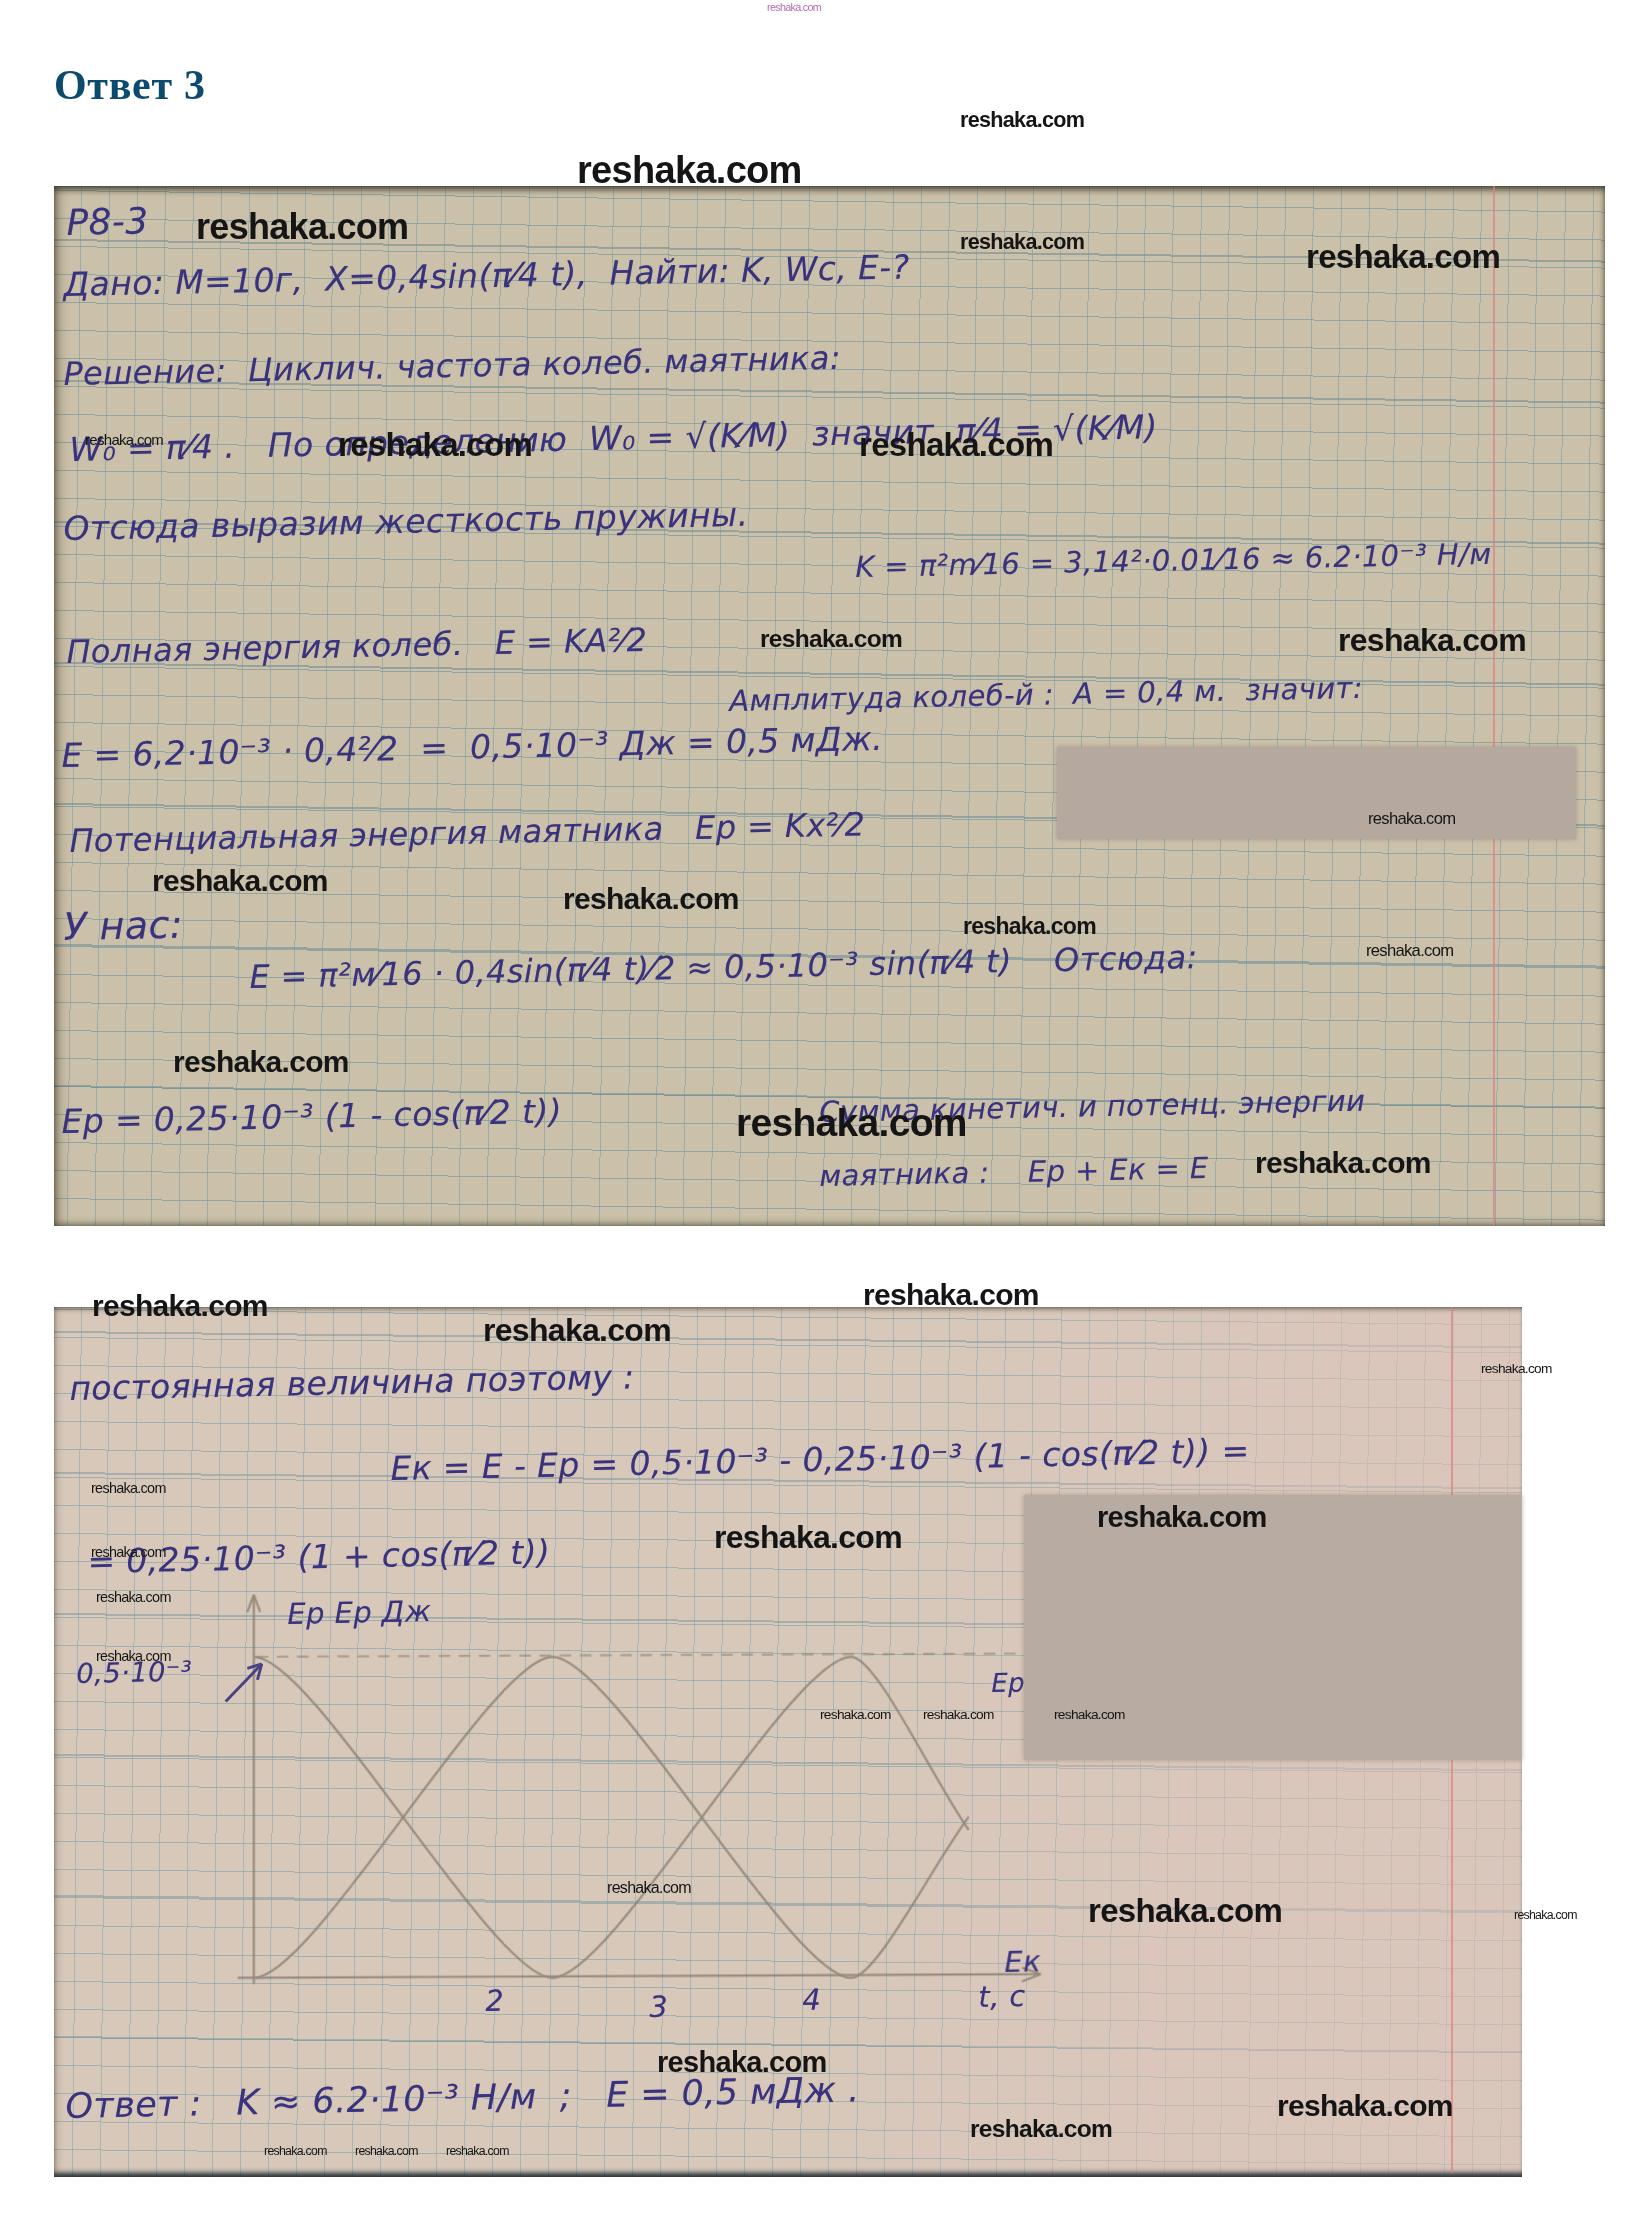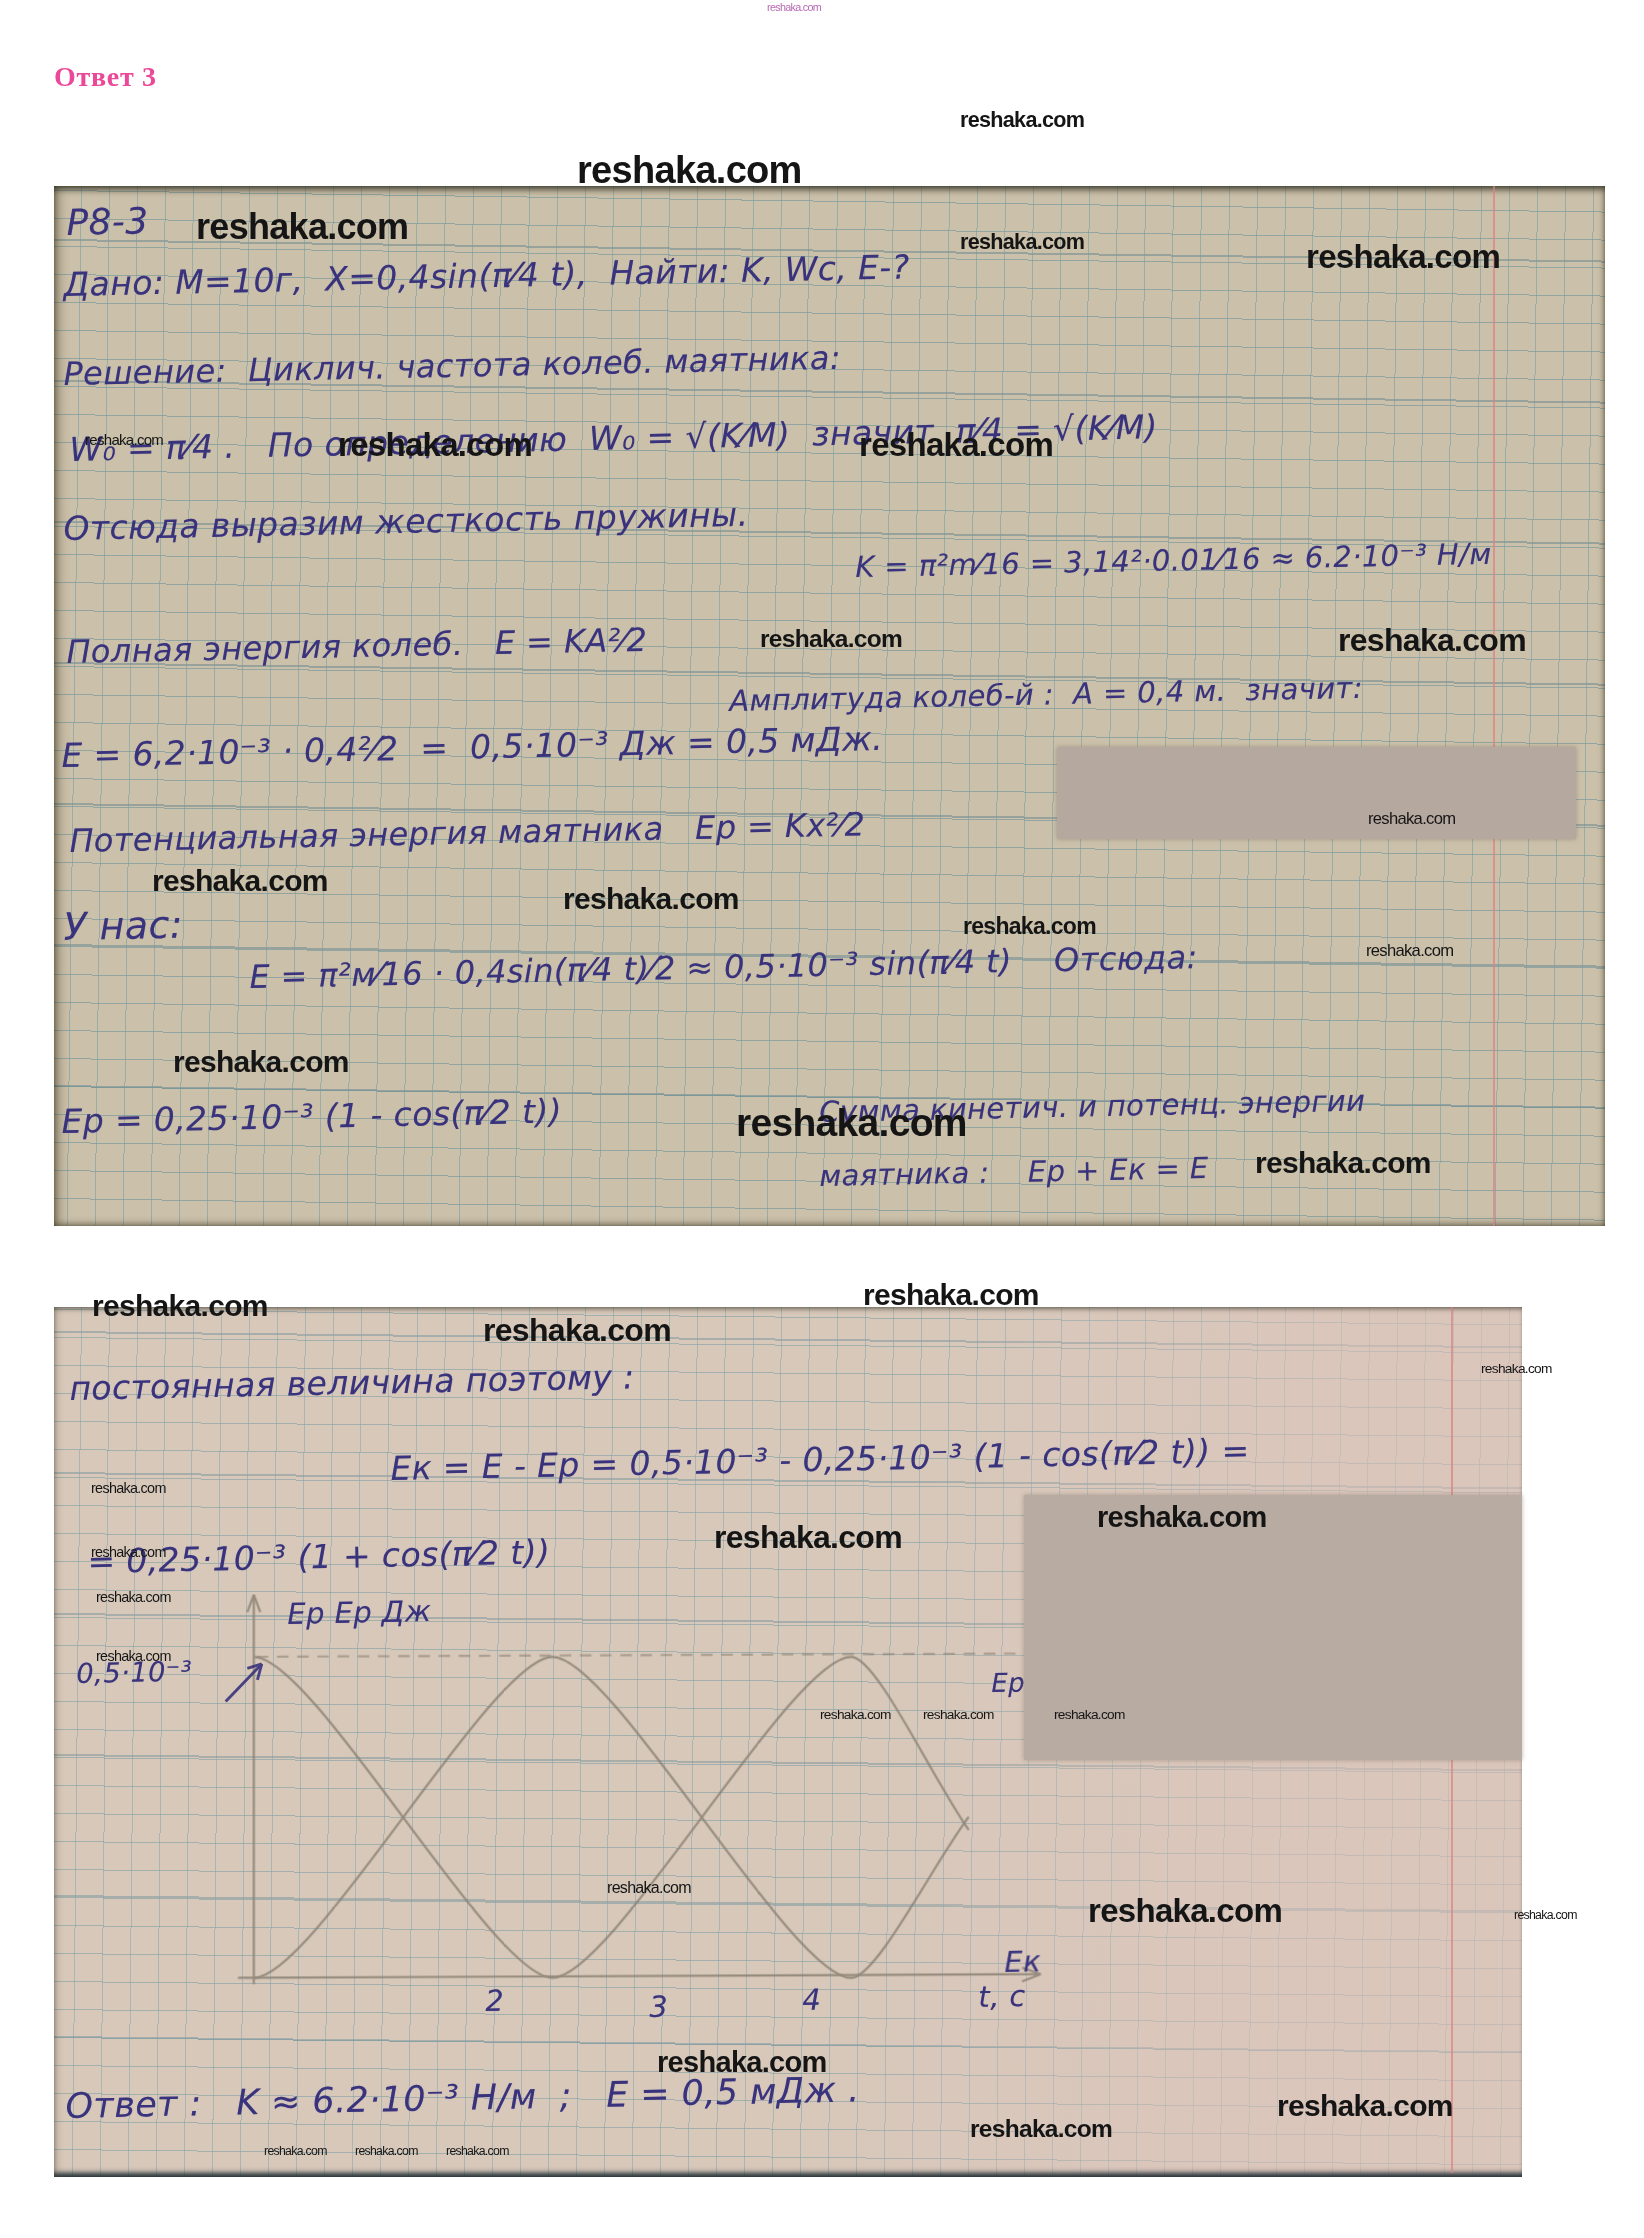--- a/index.html
+++ b/index.html
@@ -1,19 +1,19 @@
 <!DOCTYPE html>
 <html style="font-size:11.5px"><head>
 <meta charset="utf-8">
 <style>
   html,body{margin:0;padding:0;background:#ffffff;}
   .page{position:relative;width:1644px;height:2239px;background:#ffffff;overflow:hidden;
         font-family:"Liberation Sans",sans-serif;}
   .page-title{position:absolute;left:54px;top:61px;font-family:"Liberation Serif",serif;
-        font-weight:bold;font-size:28px;color:#ec4899;letter-spacing:0.7px;}
+        font-weight:bold;font-size:42px;color:#0c4a6e;letter-spacing:0.7px;}
   
   .photo{position:absolute;overflow:hidden;}
   .photo1{left:54px;top:186px;width:1551px;height:1040px;background-color:#cbc0a9;
     background-image:
       repeating-linear-gradient(90.8deg, rgba(116,156,164,0) 0px, rgba(116,156,164,0) 27px, rgba(116,156,164,.55) 27px, rgba(116,156,164,.55) 28px),
       repeating-linear-gradient(0.8deg, rgba(116,156,164,0) 0px, rgba(116,156,164,0) 27px, rgba(100,142,152,.55) 27px, rgba(100,142,152,.55) 28px),
       repeating-linear-gradient(0.8deg, rgba(86,126,138,0) 0px, rgba(86,126,138,0) 139px, rgba(86,126,138,.45) 139px, rgba(86,126,138,.45) 141px);
     box-shadow: inset 0 5.8px 7.2px -2.9px rgba(40,42,28,.85), inset 7.2px 0 13px -5.8px rgba(70,62,40,.8),
                 inset -4.3px 0 7.2px -4.3px rgba(70,62,40,.5), inset 0 -4.3px 7.2px -3.6px rgba(40,42,28,.6);}
   .photo2{left:54px;top:1307px;width:1468px;height:870px;background-color:#d7c8ba;

